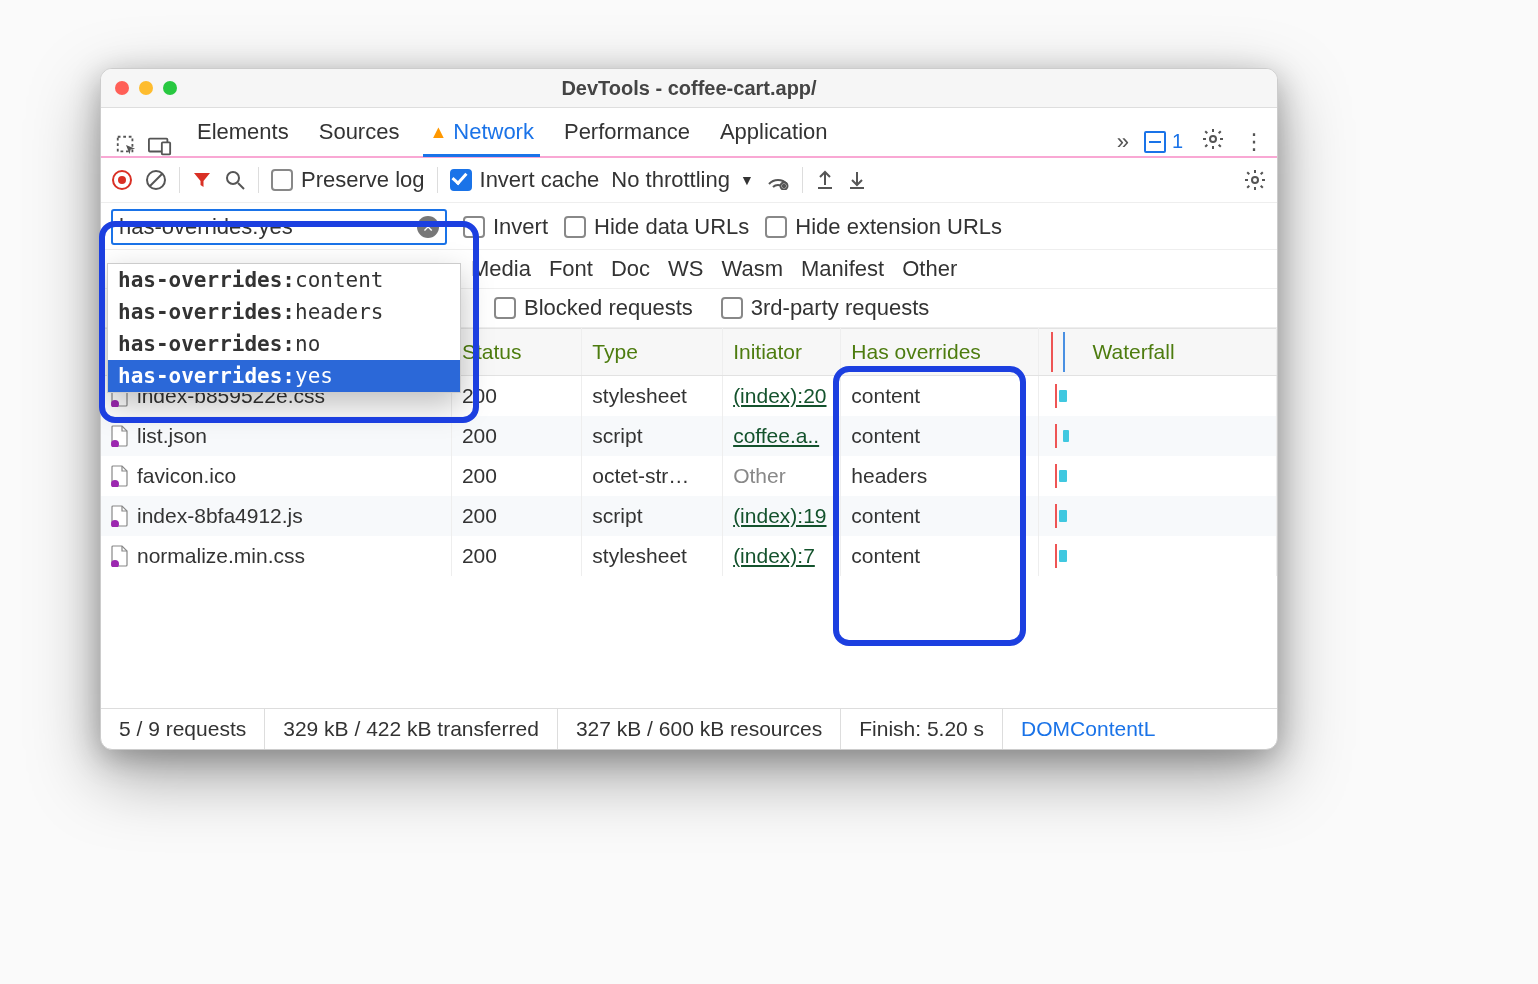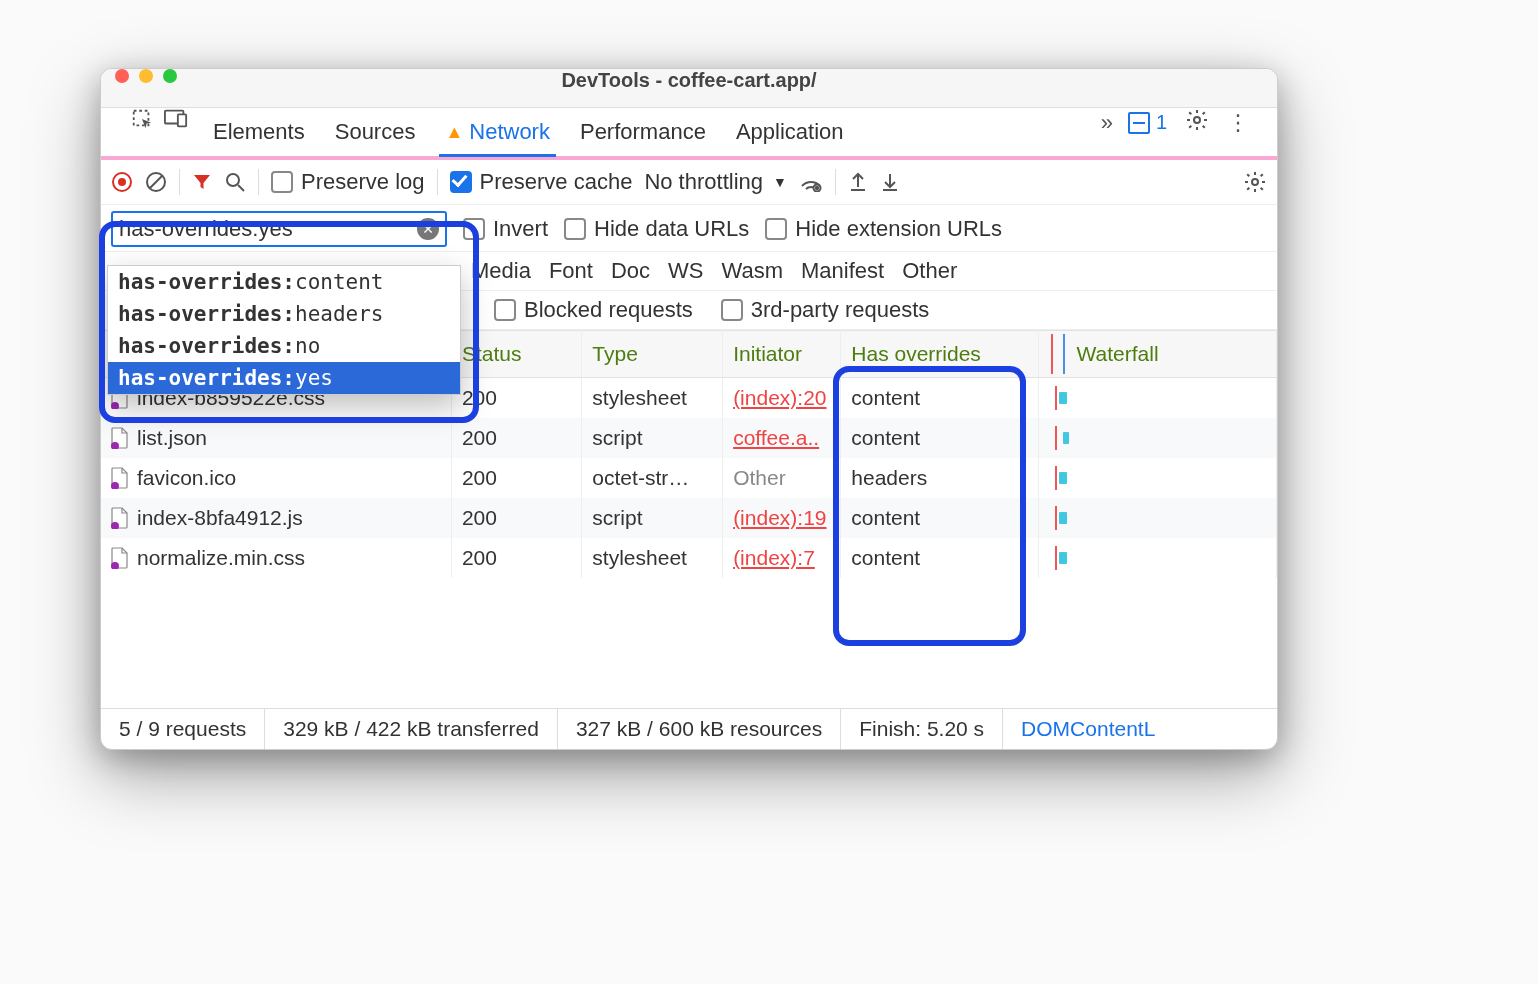--- a/index.html
+++ b/index.html
@@ -1,23 +1,23 @@
 <!DOCTYPE html>
 <html><head>
 <meta charset="utf-8">
 <style>
 html,body{margin:0;padding:0;background:#fafafa;font-family:Helvetica,Arial,sans-serif;font-size:20px;color:#333}
 .stage{width:1538px;height:984px;position:relative}
 .window{position:absolute;left:100px;top:68px;width:1176px;height:680px;background:#fff;border:1px solid #ccc;border-radius:12px;box-shadow:0 25px 70px rgba(0,0,0,.35),0 8px 30px rgba(0,0,0,.25);overflow:hidden;display:flex;flex-direction:column}
-.titlebar{height:38px;background:#f6f6f6;border-bottom:1px solid #dedede;display:flex;align-items:flex-start;position:relative}
+.titlebar{height:38px;background:#f6f6f6;border-bottom:1px solid #dedede;display:flex;align-items:center;position:relative}
 .tl{display:flex;gap:10px;padding-left:14px}
 .tl span{width:14px;height:14px;border-radius:50%}
 .tl .r{background:#ff5f57}.tl .y{background:#febc2e}.tl .g{background:#28c840}
 .titlebar .title{position:absolute;left:50%;transform:translateX(-50%);font-weight:700;color:#444}
-.tabbar{height:48px;border-bottom:4px solid #f9a8d4;display:flex;align-items:flex-start;padding:0 24px}
+.tabbar{height:48px;border-bottom:2px solid #f9a8d4;display:flex;align-items:flex-end;padding:0 8px}
 .tabbar .iconbtn{width:34px;display:flex;justify-content:center}
 .tabs{display:flex;gap:30px;margin-left:20px;align-items:center;height:100%}
 .tab{color:#333;font-size:22px;height:100%;display:flex;align-items:center;position:relative;cursor:pointer}
 .tab.active{color:#1a73e8}
 .tab.active::after{content:"";position:absolute;bottom:-1px;left:-6px;right:-6px;height:3px;background:#1a73e8}
 .warntri{color:#ff9800;font-size:18px;margin-right:6px}
 .tabbar .right{margin-left:auto;display:flex;align-items:center;gap:18px;padding-right:4px}
 .issues{display:flex;align-items:center;gap:6px;color:#1a73e8}
 .issues .box{width:18px;height:18px;border:2px solid #1a73e8;border-radius:2px;position:relative}
 .issues .box::after{content:"";position:absolute;left:3px;right:3px;top:8px;height:2px;background:#1a73e8}
@@ -42,21 +42,21 @@
 .dropdown .item.sel b{color:#fff}
 .hi{position:absolute;border:6px solid #1c3fe0;border-radius:16px;pointer-events:none;z-index:8}
 .hi.one{left:99px;top:221px;width:368px;height:190px}
 .hi.two{left:833px;top:366px;width:181px;height:268px}
 .grid{flex:1;overflow:hidden;font-size:21px;color:#333}
 .grid table{width:100%;border-collapse:collapse;table-layout:fixed}
 .grid th,.grid td{text-align:left;padding:8px 10px;overflow:hidden;white-space:nowrap;border-right:1px solid #eee}
 .grid th{background:#f7f7f7;color:#4d7c0f;font-weight:400;border-top:1px solid #e2e2e2;border-bottom:1px solid #e2e2e2;height:30px}
 .grid tbody tr:nth-child(odd){background:#fff}
 .grid tbody tr:nth-child(even){background:#f7f9fb}
-.grid td.initd{color:#ef4444}
+.grid td.initd{color:#14532d}
 .grid td.initd span{text-decoration:underline}
 .grid td.initd.muted{color:#888}
 .fname{display:flex;align-items:center;gap:8px}
 .fname svg{flex:0 0 auto}
 .wfcell{position:relative;height:100%}
 .wfline{position:absolute;top:50%;height:12px;transform:translateY(-50%);background:#40c8e0;border-radius:1px}
 .wfred{position:absolute;top:0;bottom:0;width:2px;background:#e55}
 .wfhead{position:relative}
 .wfhead .marker{position:absolute;top:3px;bottom:3px;width:2px;background:#e55}
 .wfhead .markerb{position:absolute;top:3px;bottom:3px;width:2px;background:#4a90e2}
@@ -152,21 +152,21 @@
           </svg>
         </span>
       <span class="vbar"></span>
       <label class="cbx">
           <span class="chk"></span>
           <span>Preserve log</span>
         </label>
       <span class="vbar"></span>
       <label class="cbx">
           <span class="chk on"></span>
-          <span>Preserve cache</span>
+          <span>Invert cache</span>
         </label>
       <div class="throttling">
         <span>No throttling</span>
         <span style="font-size:14px">▼</span>
       </div>
       <span>
           <svg width="24" height="20" fill="none" stroke="#555" stroke-width="2">
             <path d="M3 14a12 12 0 0118 0"></path>
             <path d="M7 17a7 7 0 0110 0"></path>
             <circle cx="18" cy="16" r="3.5" fill="#fff"></circle>
@@ -250,21 +250,21 @@
             <col style="width: 192px;">
             <col style="width: 232px;">
           </colgroup>
         <thead>
             <tr id="headrow">
               <th>Name</th>
               <th>Status</th>
               <th>Type</th>
               <th>Initiator</th>
               <th>Has overrides</th>
-              <th class="wfhead"><span class="marker" style="left: 12px;"></span><span class="markerb" style="left: 24px;"></span><span style="margin-left: 28px;">Waterfall</span></th>
+              <th class="wfhead"><span class="marker" style="left: 12px;"></span><span class="markerb" style="left: 24px;"></span><span style="margin-left: 44px;">Waterfall</span></th>
             </tr>
           </thead>
         <tbody id="tbody">
             <tr>
               <td>
                 <div class="fname">
                   <svg width="18" height="22" viewBox="0 0 18 22">
                     <path d="M2 1h9l5 5v14a1 1 0 01-1 1H2a1 1 0 01-1-1V2a1 1 0 011-1z" fill="#fff" stroke="#888" stroke-width="1.2"></path>
                     <path d="M11 1v5h5" fill="none" stroke="#888" stroke-width="1.2"></path>
                     <circle cx="4" cy="19" r="4" fill="#9c27b0"></circle>

